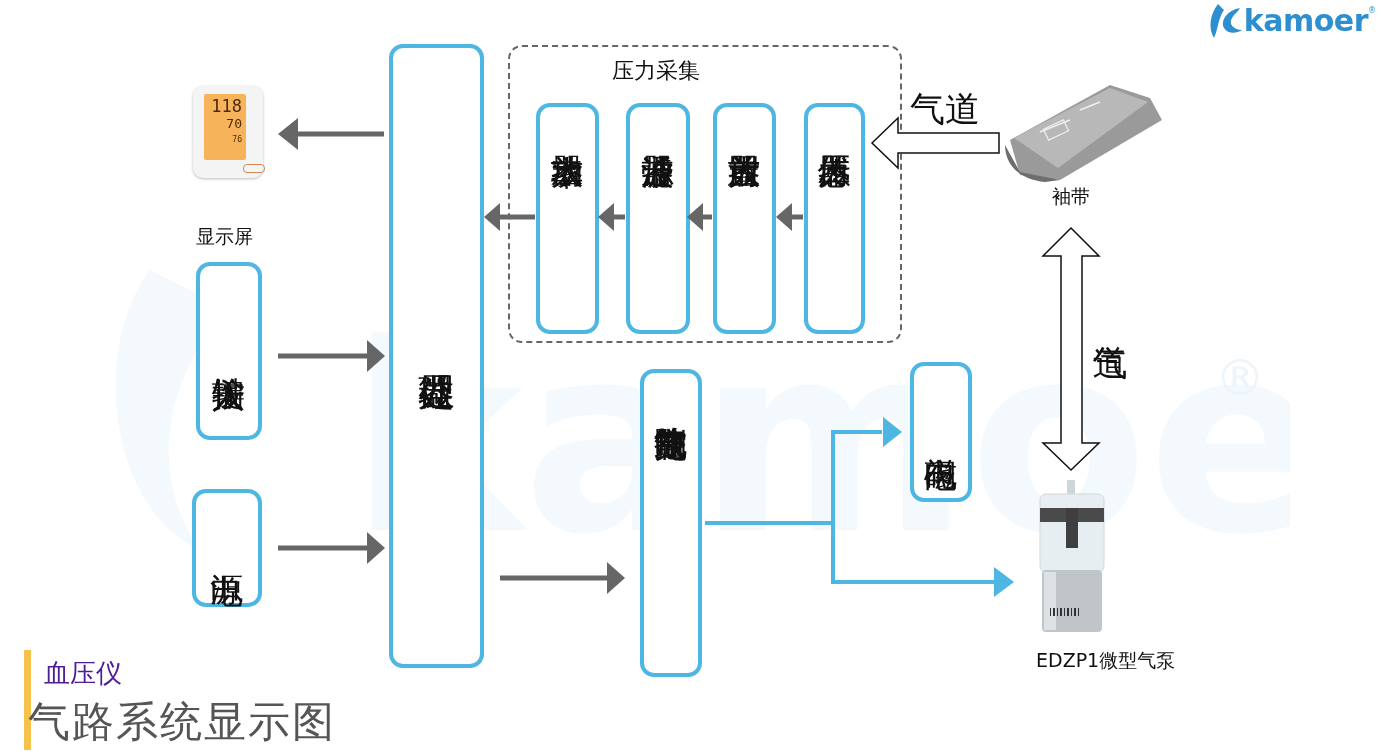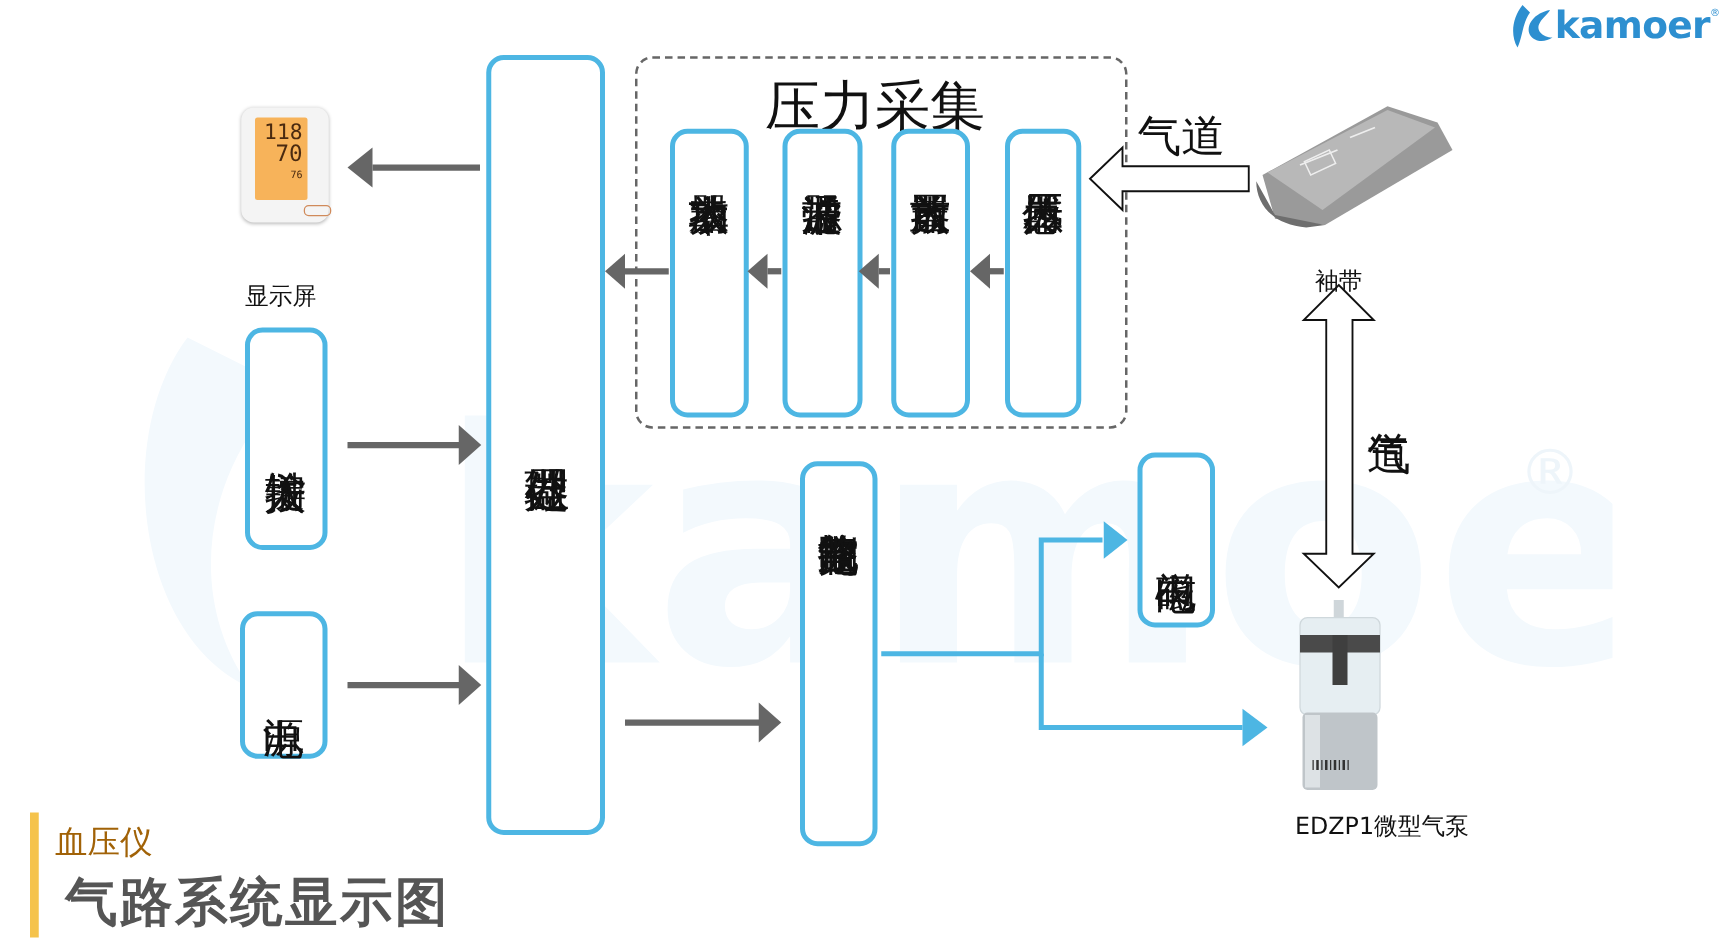--- a/index.html
+++ b/index.html
@@ -20,22 +20,22 @@
     font-size: 33px; line-height: 1; letter-spacing: 0px; color: #111;
   }
   .watermark {
     position: absolute; left: 90px; top: 230px; width: 1200px; height: 330px;
     pointer-events: none;
   }
   .logo { position: absolute; right: 10px; top: 0px; display: flex; align-items: center; }
   .logo-text { font-size: 30px; font-weight: bold; color: #2d8fd0; letter-spacing: -0.5px; }
   .caption { font-size: 19px; color: #111; }
   .title-bar { position: absolute; left: 24px; top: 650px; width: 7px; height: 100px; background: #f5c34c; }
-  .subtitle { position: absolute; left: 44px; top: 656px; font-size: 26px; color: #a16207; }
-  .title { position: absolute; left: 52px; top: 694px; font-size: 42px; color: #555; letter-spacing: 2px; font-weight: bold; }
+  .subtitle { position: absolute; left: 44px; top: 656px; font-size: 26px; color: #4c1d95; }
+  .title { position: absolute; left: 28px; top: 694px; font-size: 42px; color: #555; letter-spacing: 2px; }
 </style>
 </head>
 <body>
 
 <svg class="watermark" viewBox="0 0 1200 330">
   <path d="M60 40 C 0 120, 20 280, 110 320 C 60 250, 70 150, 140 80 Z" fill="#f3f9fd"></path>
   <text x="260" y="300" font-size="260" font-family="DejaVu Sans, sans-serif" font-weight="bold" fill="#f3f9fd">kamoer</text>
   <text x="1125" y="165" font-size="50" fill="#eef5fa" font-family="DejaVu Sans, sans-serif">®</text>
 </svg>
 
@@ -44,40 +44,40 @@
     <path d="M14 4 C 6 14, 4 28, 10 38 C 14 30, 14 18, 20 10 Z" fill="#2d8fd0"></path>
     <path d="M36 8 C 24 10, 16 20, 20 28 C 24 34, 32 34, 38 30 C 30 30, 24 24, 28 18 C 30 14, 34 12, 36 8 Z" fill="#2d8fd0"></path>
   </svg>
   <span class="logo-text">kamoer</span>
   <span style="font-size:8px;color:#2d8fd0;align-self:flex-start;margin-top:6px">®</span>
 </div>
 
 <div class="abs" style="left:193px;top:86px;width:70px;height:92px;background:#f4f4f4;border-radius:10px;box-shadow:0 1px 3px #bbb;">
   <div style="position:absolute;left:11px;top:8px;width:42px;height:66px;background:#f7b35a;border-radius:2px;font-family:'DejaVu Sans Mono',monospace;color:#4a2a10;text-align:right;padding-right:4px;box-sizing:border-box;">
     <div style="font-size:17px;line-height:18px;margin-top:3px;">118</div>
-    <div style="font-size:18px;line-height:18px;">70</div>
+    <div style="font-size:13px;line-height:18px;">70</div>
     <div style="font-size:8px;line-height:14px;text-align:right;">76</div>
   </div>
   <div style="position:absolute;left:50px;top:78px;width:20px;height:7px;border:1px solid #d08a5a;border-radius:4px;"></div>
 </div>
 <div class="abs caption" style="left:196px;top:196px;margin-top:28px;">显示屏</div>
 
 <div class="box" style="left:196px;top:262px;width:66px;height:178px;align-items:center;">
   <span class="vtext">输入按键</span>
 </div>
 <div class="box" style="left:192px;top:489px;width:70px;height:118px;align-items:center;">
   <span class="vtext">电源</span>
 </div>
 
 <div class="box" style="left:389px;top:44px;width:95px;height:624px;align-items:center;">
   <span class="vtext" style="font-size:36px;margin-top:-20px;">微处理器</span>
 </div>
 
 <div class="abs" style="left:508px;top:45px;width:394px;height:298px;border:2px dashed #666;border-radius:14px;box-sizing:border-box;"></div>
-<div class="abs" style="left:612px;top:56px;font-size:44px;">压力采集</div>
+<div class="abs" style="left:612px;top:56px;font-size:22px;">压力采集</div>
 
 <div class="box" style="left:536px;top:103px;width:63px;height:231px;padding-top:22px;">
   <span class="vtext">功率放大器</span>
 </div>
 <div class="box" style="left:626px;top:103px;width:64px;height:231px;padding-top:22px;">
   <span class="vtext">带通滤波器</span>
 </div>
 <div class="box" style="left:713px;top:103px;width:63px;height:231px;padding-top:22px;">
   <span class="vtext">前置放大器</span>
 </div>
@@ -149,21 +149,21 @@
 <div class="abs" style="left:910px;top:86px;font-size:35px;">气道</div>
 <div class="abs vtext" style="left:1092px;top:318px;font-size:35px;">气道</div>
 
 <svg class="abs" style="left:1000px;top:80px" width="165" height="110" viewBox="0 0 165 110">
   <path d="M10 60 L110 5 L150 18 L162 40 L60 100 L20 95 Z" fill="#9a9a9a"></path>
   <path d="M14 58 L110 8 L148 22 L58 88 Z" fill="#b8b8b8"></path>
   <path d="M5 65 C 5 85, 20 100, 45 102 L60 100 L20 92 Z" fill="#6e6e6e"></path>
   <path d="M40 52 L70 40 M80 30 L100 22" stroke="#eee" stroke-width="1.5" fill="none"></path>
   <rect x="45" y="44" width="22" height="12" fill="none" stroke="#eee" stroke-width="1.2" transform="rotate(-25 56 50)"></rect>
 </svg>
-<div class="abs caption" style="left:1052px;top:212px;">袖带</div>
+<div class="abs caption" style="left:1052px;top:184px;">袖带</div>
 
 <svg class="abs" style="left:1032px;top:480px" width="80" height="160" viewBox="0 0 80 160">
   <rect x="35" y="0" width="8" height="16" fill="#cfd6da"></rect>
   <rect x="8" y="14" width="64" height="78" rx="6" fill="#e6eef2" stroke="#cfd8dc"></rect>
   <rect x="8" y="28" width="64" height="14" fill="#4a4a4a"></rect>
   <rect x="34" y="28" width="12" height="40" fill="#3f3f3f"></rect>
   <rect x="10" y="90" width="60" height="62" rx="4" fill="#bfc5c9"></rect>
   <rect x="12" y="92" width="12" height="58" fill="#dde2e5"></rect>
   <g fill="#333">
     <rect x="18" y="128" width="1" height="8"></rect>

